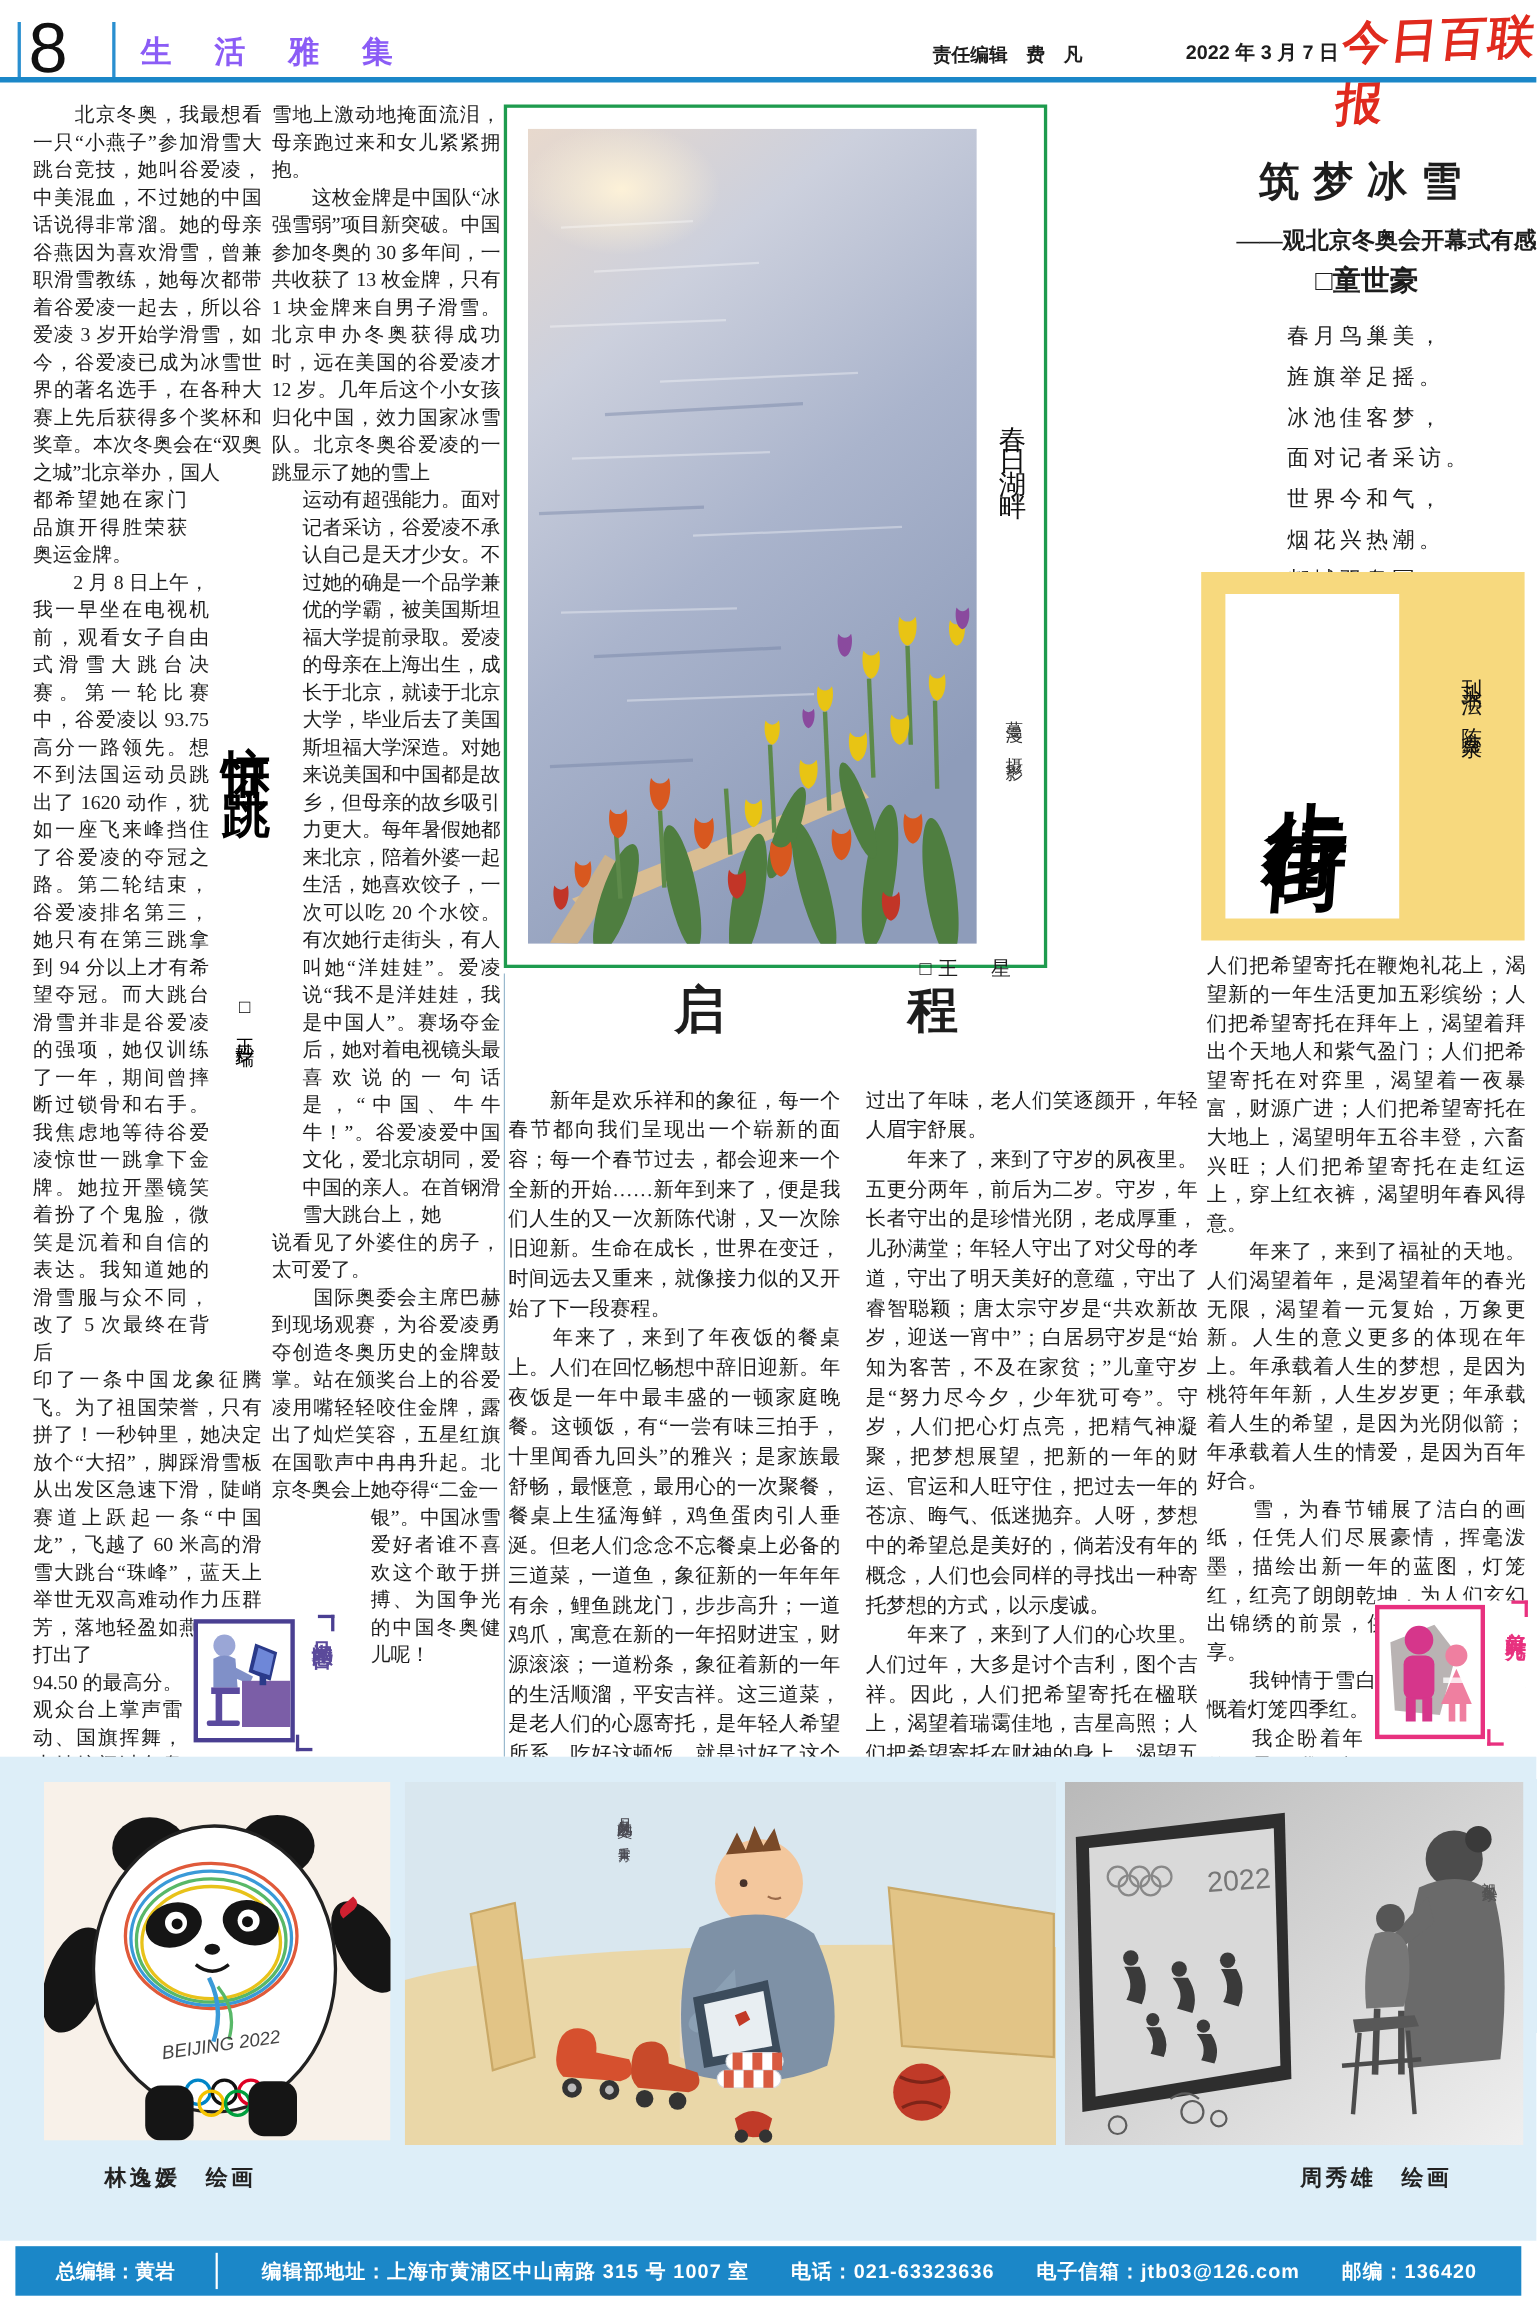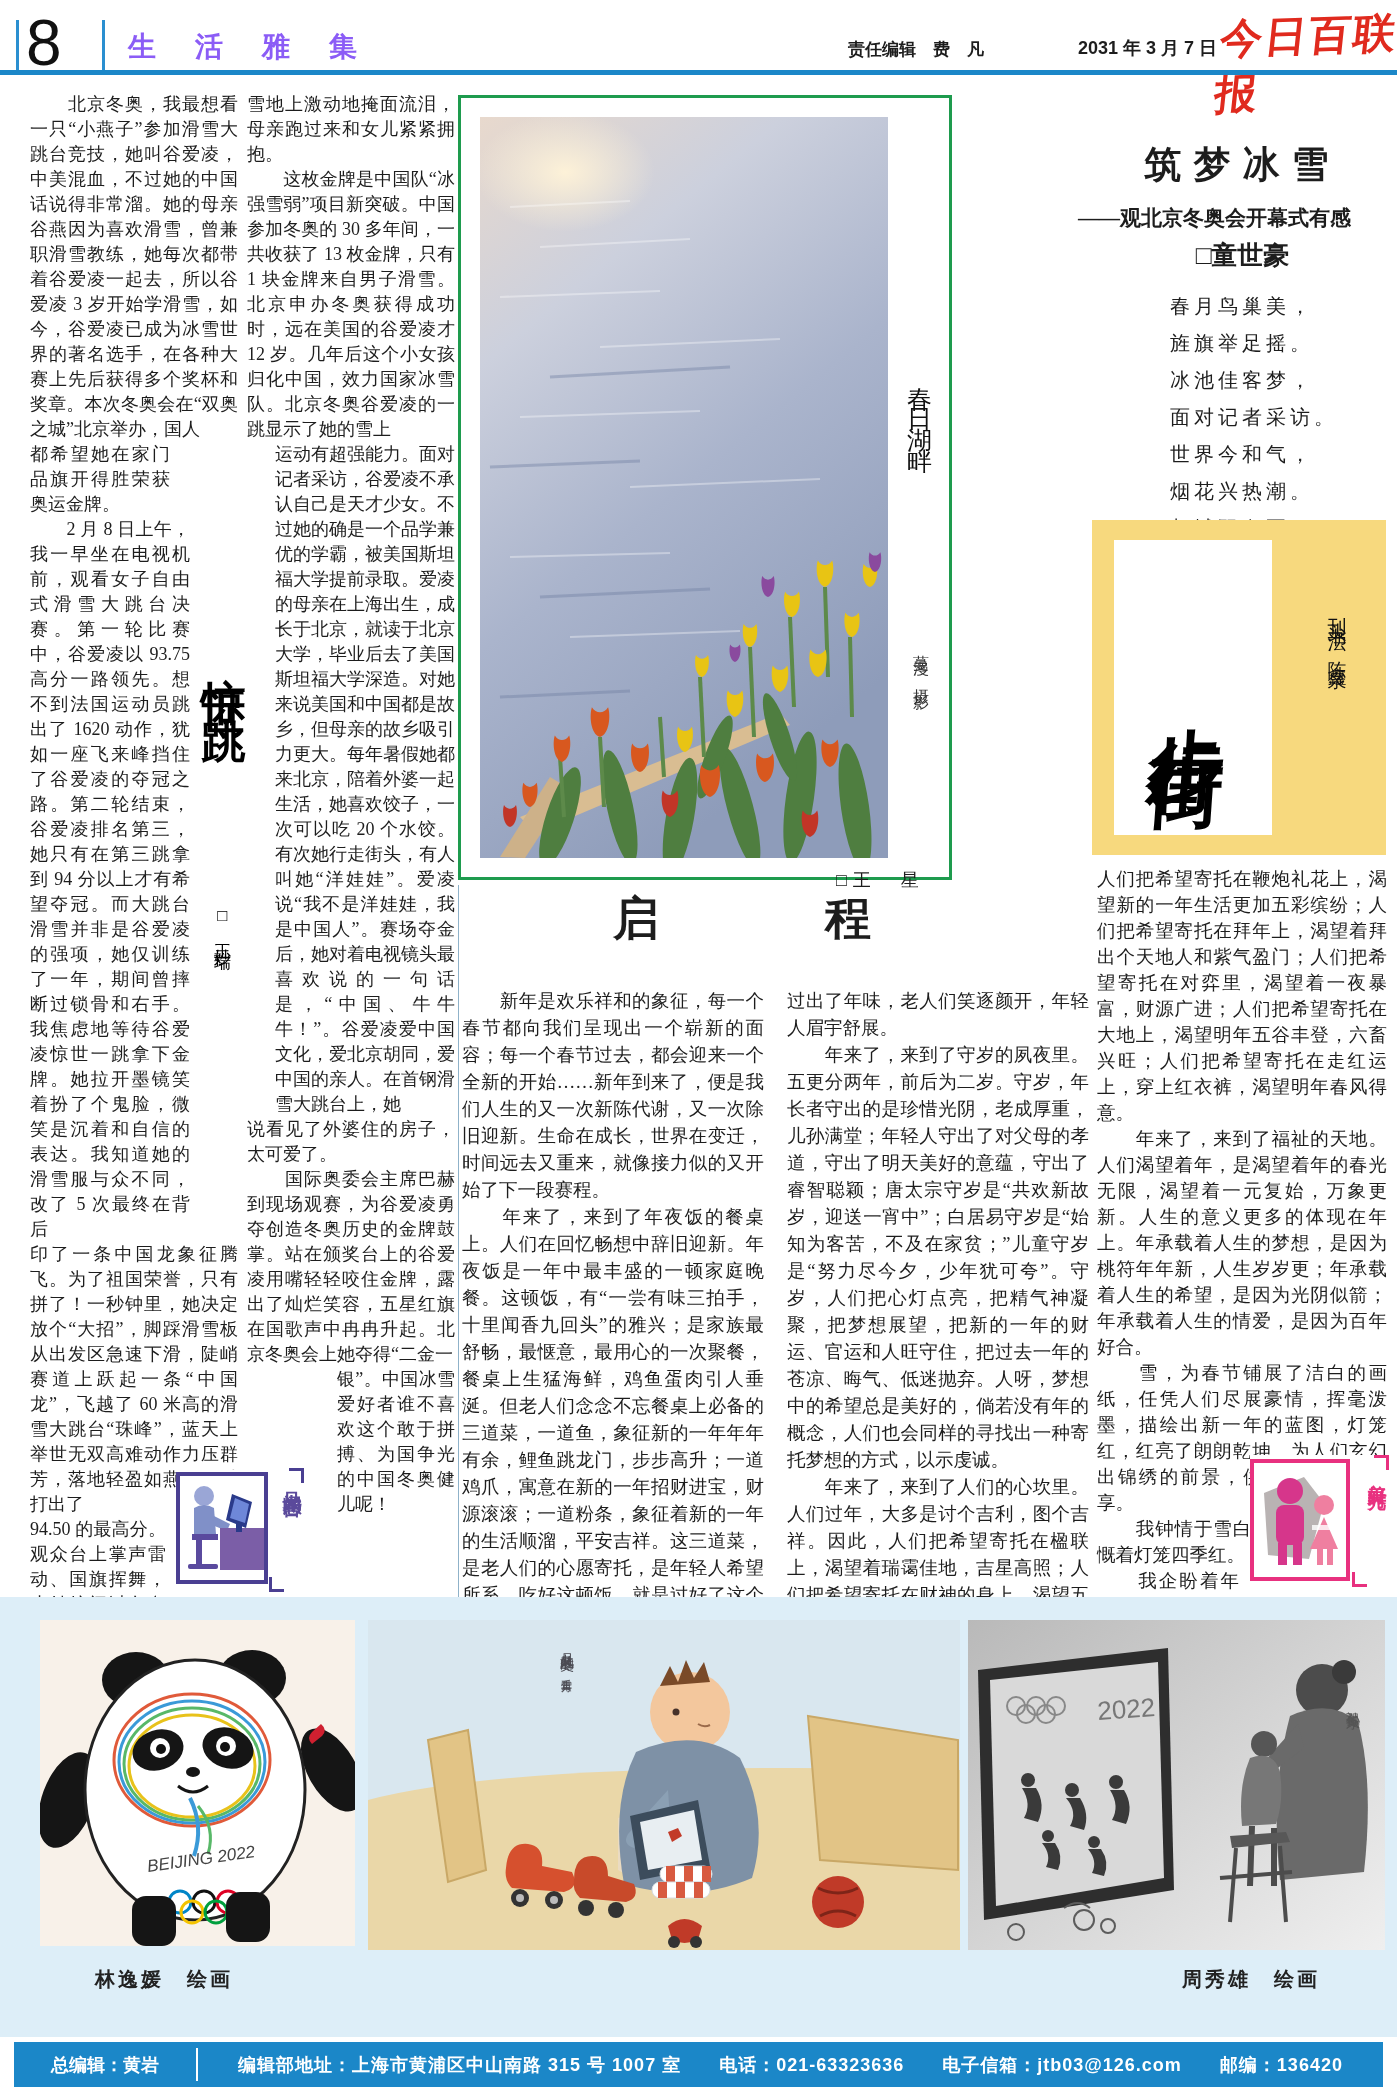--- a/index.html
+++ b/index.html
@@ -42,21 +42,21 @@
   
   .jwicon{left:176px;top:1470px;width:126px;height:118px;background:#fff;}
   .jwbox{position:absolute;left:0;top:2px;width:92px;height:112px;border:4px solid #4a3f92;box-sizing:border-box;background:#fff;}
   .jwlabel{position:absolute;right:0px;top:6px;font-size:19px;font-weight:bold;color:#5b4a9b;
            letter-spacing:2px;line-height:1;}
   .bracket-tr{position:absolute;right:-2px;top:-2px;width:12px;height:12px;border-top:3px solid #4a3f92;border-right:3px solid #4a3f92;}
   .bracket-bl{position:absolute;right:18px;bottom:-4px;width:12px;height:12px;border-bottom:3px solid #4a3f92;border-left:3px solid #4a3f92;}
 
   
   .poem-title{left:1095px;top:140px;width:295px;text-align:center;font-size:37px;font-weight:bold;letter-spacing:12px;}
-  .poem-sub{left:1078px;top:204px;width:319px;text-align:left;font-size:21px;font-weight:bold;}
+  .poem-sub{left:1078px;top:204px;width:319px;text-align:right;font-size:21px;font-weight:bold;}
   .poem-author{left:1095px;top:238px;width:295px;text-align:center;font-size:26px;font-weight:bold;}
   .poem-body{left:1170px;top:288px;font-size:20px;line-height:37px;letter-spacing:4px;}
 
   
   .callig{left:1092px;top:520px;width:294px;height:335px;background:#f7d97e;}
   .callig-inner{position:absolute;left:22px;top:20px;width:158px;height:295px;background:#fff;
                 display:flex;align-items:center;justify-content:center;}
   .callig-chars{writing-mode:vertical-rl;text-orientation:upright;font-size:76px;font-weight:bold;
                 line-height:1;letter-spacing:14px;transform:skewX(-4deg);color:#000;}
   .callig-label{position:absolute;right:36px;top:82px;writing-mode:vertical-rl;text-orientation:upright;
@@ -100,21 +100,21 @@
 </head>
 <body>
 
 <div class="page">
 
   <div class="abs vline" style="left:16px;top:20px;height:52px;"></div>
   <div class="abs pagenum">8</div>
   <div class="abs vline" style="left:102px;top:20px;height:52px;"></div>
   <div class="abs section">生 活 雅 集</div>
   <div class="abs editor">责任编辑　费　凡</div>
-  <div class="abs date">2031 年 3 月 7 日</div>
+  <div class="abs date">2022 年 3 月 7 日</div>
   <div class="abs masthead">今日百联报</div>
   <div class="abs hline"></div>
 
   <div class="col col1">
     <div class="chunk">　　北京冬奥，我最想看一只“小燕子”参加滑雪大跳台竞技，她叫谷爱凌，中美混血，不过她的中国话说得非常溜。她的母亲谷燕因为喜欢滑雪，曾兼职滑雪教练，她每次都带着谷爱凌一起去，所以谷爱凌 3 岁开始学滑雪，如今，谷爱凌已成为冰雪世界的著名选手，在各种大赛上先后获得多个奖杯和奖章。本次冬奥会在“双奥之城”北京举办，国人</div>
     <div class="chunk nrA">都希望她在家门品旗开得胜荣获奥运金牌。</div>
     <div class="chunk nrB">　　2 月 8 日上午，我一早坐在电视机前，观看女子自由式滑雪大跳台决赛。第一轮比赛中，谷爱凌以 93.75 高分一路领先。想不到法国运动员跳出了 1620 动作，犹如一座飞来峰挡住了谷爱凌的夺冠之路。第二轮结束，谷爱凌排名第三，她只有在第三跳拿到 94 分以上才有希望夺冠。而大跳台滑雪并非是谷爱凌的强项，她仅训练了一年，期间曾摔断过锁骨和右手。我焦虑地等待谷爱凌惊世一跳拿下金牌。她拉开墨镜笑着扮了个鬼脸，微笑是沉着和自信的表达。我知道她的滑雪服与众不同，改了 5 次最终在背后</div>
     <div class="chunk">印了一条中国龙象征腾飞。为了祖国荣誉，只有拼了！一秒钟里，她决定放个“大招”，脚踩滑雪板从出发区急速下滑，陡峭赛道上跃起一条“中国龙”，飞越了 60 米高的滑雪大跳台“珠峰”，蓝天上举世无双高难动作力压群芳，落地轻盈如燕，评委打出了</div>
     <div class="chunk nrC">94.50 的最高分。观众台上掌声雷动、国旗挥舞，小姑娘闯过冬奥大考，跪在</div>
   </div>

